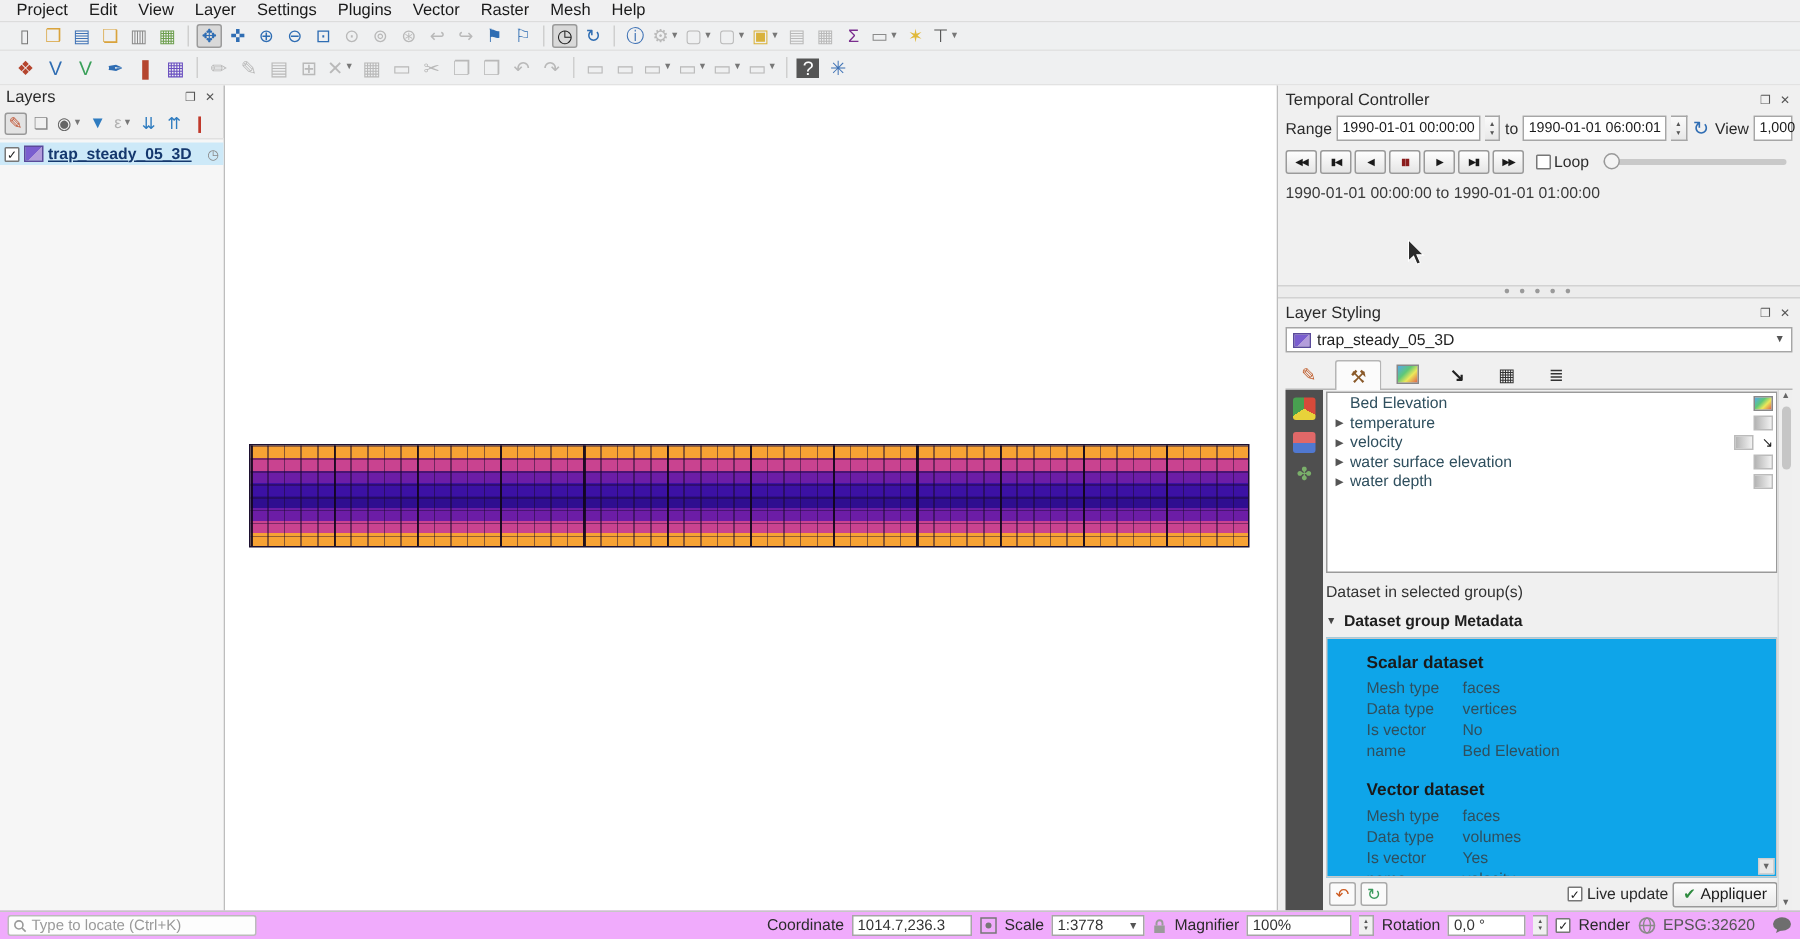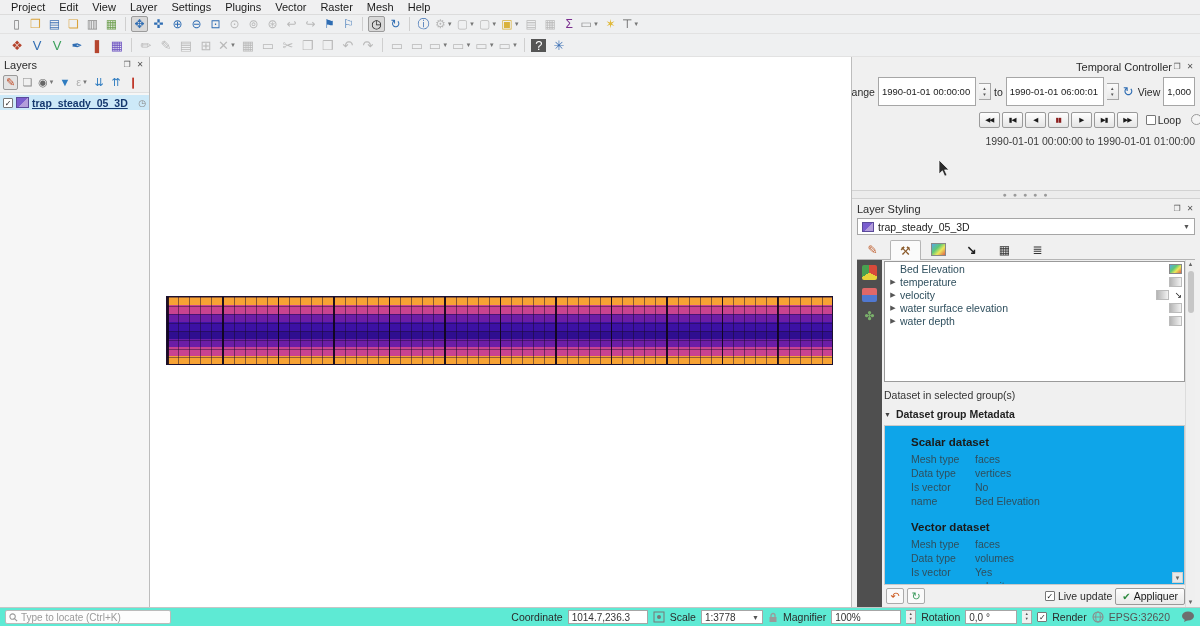--- a/index.html
+++ b/index.html
@@ -41,24 +41,24 @@
   .layer-clock { margin-left:auto; color:#8a8a8a; font-size:9px; }
 
   
   .canvas { flex:1; background:#ffffff; position:relative; min-width:0; }
   .mesh-strip { position:absolute; left:16px; top:239px; width:667px; height:69px; border:1px solid #1c1030; }
 
   
   .right-panel { width:349px; flex:none; background:#f0f0f0; border-left:1px solid #bdbdbd; display:flex; flex-direction:column; }
 
   
-  .temporal { height:133px; flex:none; padding:2px 5px 0 5px; display:flex; flex-direction:column;align-items:flex-end; }
+  .temporal { height:133px; flex:none; padding:2px 5px 0 5px; display:flex; flex-direction:column; }
   .tc-controls { display:flex; align-items:center; margin-top:3px; gap:3px; }
   .lbl { font-size:10.5px; color:#2b2b2b; white-space:nowrap; }
-  .box { border:1px solid #a6a6a6; background:#fff; height:29px; font-size:9.5px; display:flex; align-items:center; padding:0 3px; white-space:nowrap; color:#1a1a1a; }
+  .box { border:1px solid #a6a6a6; background:#fff; height:17px; font-size:9.5px; display:flex; align-items:center; padding:0 3px; white-space:nowrap; color:#1a1a1a; }
   .spin { width:12px; height:17px; border:1px solid #a6a6a6; border-left:none; background:linear-gradient(#fafafa,#e8e8e8); display:flex; flex-direction:column; align-items:center; justify-content:center; font-size:4.5px; color:#555; line-height:1.2; }
   .refresh-icon { color:#2f6db3; font-size:13px; margin:0 1px; }
   .tc-playback { display:flex; align-items:center; margin-top:6px; gap:2px; }
   .playbtn { width:21px; height:16px; border:1px solid #9a9a9a; border-radius:2px; background:linear-gradient(#fefefe,#e5e5e5); display:inline-flex; align-items:center; justify-content:center; font-size:6.5px; color:#1a1a1a; letter-spacing:-1px; }
   .slider-track { flex:1; height:4px; background:#c9c9c9; border-radius:2px; margin-left:8px; margin-right:4px; position:relative; }
   .slider-handle { position:absolute; left:0; top:-4px; width:11px; height:11px; border-radius:50%; background:#f4f4f4; border:1px solid #999; }
   .tc-range-text { margin-top:7px; font-size:10.5px; color:#3a3a3a; }
 
   .splitter { height:9px; flex:none; background:#ececec; border-top:1px solid #d2d2d2; border-bottom:1px solid #d2d2d2; display:flex; align-items:center; justify-content:center; }
   .splitter-dots { color:#9a9a9a; font-size:7px; letter-spacing:2px; line-height:0; }
@@ -99,21 +99,21 @@
   .action-row { height:22px; flex:none; display:flex; align-items:center; gap:3px; padding:2px 0 2px 2px; }
   .small-btn { width:18px; height:16px; border:1px solid #aaa; border-radius:2px; background:#fafafa; display:inline-flex; align-items:center; justify-content:center; font-size:11px; }
   .apply-btn { height:17px; border:1px solid #999; border-radius:2px; background:linear-gradient(#fdfdfd,#e9e9e9); padding:0 6px; display:inline-flex; align-items:center; gap:3px; font-size:10.5px; color:#1a1a1a; }
   .check-green { color:#2d8a3e; font-size:10px; }
   .v-scroll { position:absolute; right:0; top:0; bottom:0; width:10px; background:#efefef; border-left:1px solid #dcdcdc; display:flex; flex-direction:column; align-items:center; }
   .v-scroll .arr { font-size:6px; color:#666; line-height:9px; }
   .v-scroll .handle { width:6px; height:42px; background:#c6c6c6; border-radius:3px; margin-top:2px; }
   .v-scroll .spacer { flex:1; }
 
   
-  .statusbar { position:absolute; left:0; right:0; bottom:0; height:19px; background:#5eead4; border-top:1px solid #c6c6c6; display:flex; align-items:center; padding:0 5px; gap:5px; font-size:10.5px; color:#333; }
+  .statusbar { position:absolute; left:0; right:0; bottom:0; height:19px; background:#f0abfc; border-top:1px solid #c6c6c6; display:flex; align-items:center; padding:0 5px; gap:5px; font-size:10.5px; color:#333; }
   .locator { width:166px; height:14px; border:1px solid #bbb; background:#fdfdfd; border-radius:2px; display:flex; align-items:center; padding:0 3px; gap:3px; color:#9a9a9a; font-size:10px; white-space:nowrap; overflow:hidden; }
   .sb-input { border:1px solid #a6a6a6; background:#fff; height:14px; font-size:10px; display:flex; align-items:center; padding:0 3px; white-space:nowrap; }
   .sb-spin { width:10px; height:14px; border:1px solid #a6a6a6; border-left:none; background:#f0f0f0; display:flex; flex-direction:column; align-items:center; justify-content:center; font-size:4px; color:#555; line-height:1.2; }
   .sb-combo { width:62px; justify-content:flex-start; gap:2px; }
   .sb-combo .combo-arrow { margin-left:auto; }
   .sb-icon { display:inline-flex; align-items:center; }
 
   
   .cursor { position:absolute; left:938px; top:160px; z-index:50; pointer-events:none; }
 </style>

